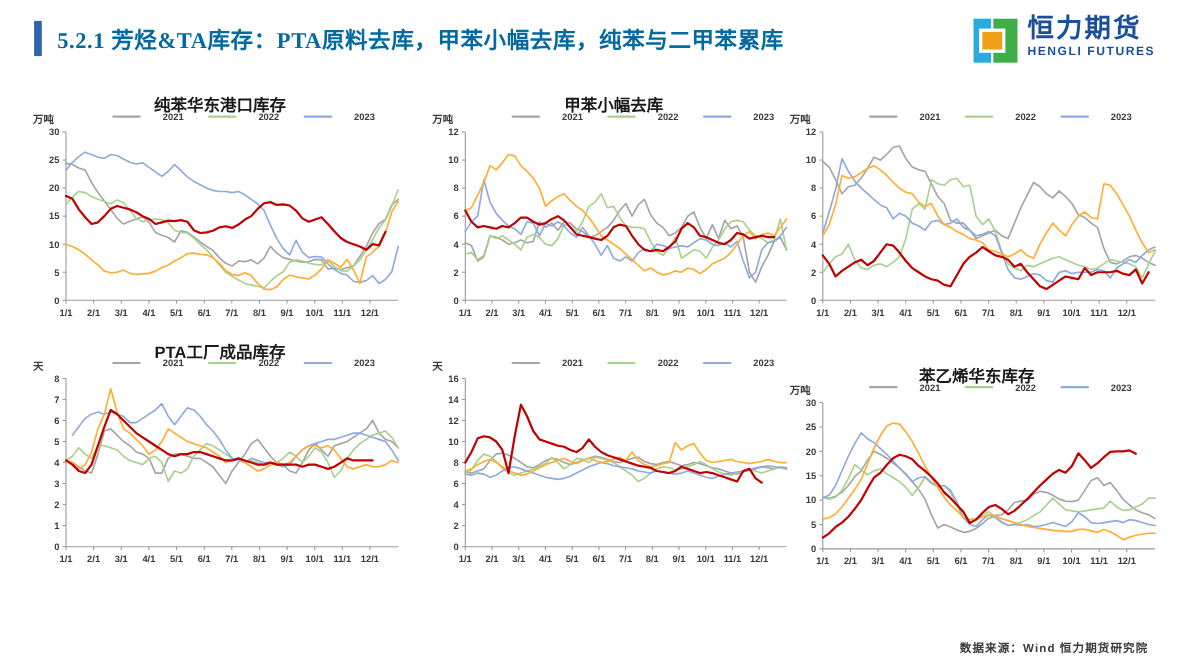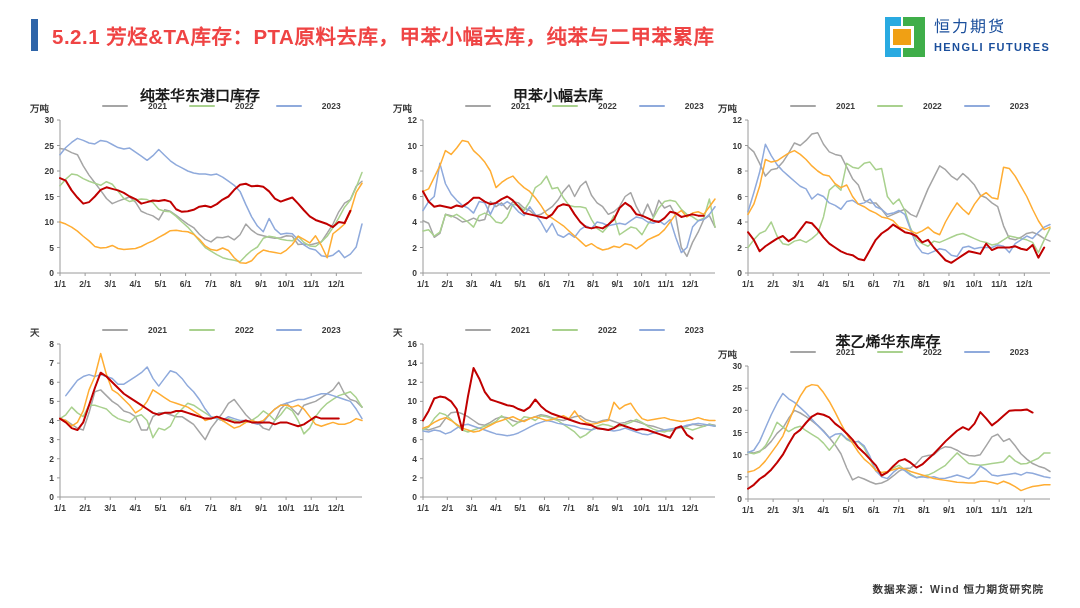--- a/index.html
+++ b/index.html
@@ -14,30 +14,30 @@
   
   .header{
     position:absolute;left:0;top:0;width:1080px;height:72px;
   }
   .title-accent{
     position:absolute;left:31px;top:19px;width:7px;height:32px;
     background:#2E64A8;
   }
   .page-title{
     position:absolute;left:52px;top:20px;
-    font-size:20.5px;font-weight:bold;color:#ef4444;
+    font-size:20.5px;font-weight:bold;color:#0369a1;
     letter-spacing:.5px;white-space:nowrap;
-    font-family:Liberation Sans, sans-serif;
+    font-family:Liberation Serif, serif;
   }
   
   .logo{position:absolute;left:884px;top:14px;width:175px;height:48px;}
   .logo-mark{position:absolute;left:0;top:2px;width:42px;height:42px;}
   .logo-text{position:absolute;left:50px;top:0px;}
   .logo-cn{
-    font-size:16px;font-weight:normal;color:#1B4F9C;letter-spacing:2px;
+    font-size:24px;font-weight:bold;color:#1B4F9C;letter-spacing:2px;
     line-height:26px;
   }
   .logo-en{
     font-size:11px;font-weight:bold;color:#1B4F9C;letter-spacing:1.4px;
     line-height:13px;margin-top:1px;
   }
   
   .chart{position:absolute;}
   .chart-title{
     position:absolute;width:100%;text-align:center;top:0;
@@ -272,20 +272,21 @@
       <path d="M306.33 189 L306.33 192" class="tickmark"></path>
       <text x="306.33" y="203" class="tick-txt" text-anchor="middle">12/1</text>
       <path d="M30.00 62.77 L35.81 67.88 L41.62 79.35 L47.42 92.10 L53.23 85.73 L59.04 84.45 L64.85 78.08 L70.65 69.15 L76.46 58.95 L82.27 61.50 L88.08 56.40 L93.88 50.03 L99.69 48.75 L105.50 60.22 L111.31 67.88 L117.12 70.42 L122.92 71.70 L128.73 83.17 L134.54 94.65 L140.35 101.02 L146.15 116.32 L151.96 118.88 L157.77 118.88 L163.58 125.25 L169.38 132.90 L175.19 130.35 L181.00 127.80 L186.81 125.25 L192.62 130.35 L198.42 132.90 L204.23 118.88 L210.04 104.85 L215.85 93.38 L221.65 81.90 L227.46 85.73 L233.27 92.10 L239.08 95.93 L244.88 89.55 L250.69 94.65 L256.50 101.02 L262.31 111.23 L268.12 113.77 L273.92 118.88 L279.73 122.70 L285.54 141.82 L291.35 154.57 L297.15 155.85 L302.96 153.30 L308.77 149.47 L314.58 148.20 L320.38 150.75 L326.19 154.57 L332.00 157.13" stroke="#A5A5A5" class="series"></path>
       <path d="M30.00 163.50 L35.81 155.85 L41.62 149.47 L47.42 146.93 L53.23 138.00 L59.04 152.03 L64.85 159.68 L70.65 160.95 L76.46 157.13 L82.27 155.85 L88.08 158.40 L93.88 154.57 L99.69 149.47 L105.50 132.90 L111.31 106.13 L117.12 101.02 L122.92 106.13 L128.73 79.35 L134.54 83.17 L140.35 84.45 L146.15 79.35 L151.96 78.08 L157.77 85.73 L163.58 84.45 L169.38 112.50 L175.19 120.15 L181.00 115.05 L186.81 126.52 L192.62 144.38 L198.42 155.85 L204.23 159.68 L210.04 162.22 L215.85 157.13 L221.65 158.40 L227.46 155.85 L233.27 153.30 L239.08 150.75 L244.88 149.47 L250.69 152.03 L256.50 154.57 L262.31 157.13 L268.12 158.40 L273.92 160.95 L279.73 159.68 L285.54 155.85 L291.35 152.03 L297.15 153.30 L302.96 154.57 L308.77 155.85 L314.58 158.40 L320.38 168.60 L326.19 155.85 L332.00 144.38" stroke="#A9D18E" class="series"></path>
       <path d="M30.00 127.80 L35.81 108.67 L41.62 88.28 L47.42 60.22 L53.23 71.70 L59.04 80.63 L64.85 87.00 L70.65 92.10 L76.46 97.20 L82.27 102.30 L88.08 104.85 L93.88 115.05 L99.69 109.95 L105.50 112.50 L111.31 118.88 L117.12 121.42 L122.92 125.25 L128.73 117.60 L134.54 116.32 L140.35 120.15 L146.15 118.88 L151.96 115.05 L157.77 122.70 L163.58 125.25 L169.38 130.35 L175.19 129.07 L181.00 126.52 L186.81 130.35 L192.62 145.65 L198.42 160.95 L204.23 168.60 L210.04 169.88 L215.85 167.32 L221.65 164.78 L227.46 166.05 L233.27 171.15 L239.08 172.43 L244.88 163.50 L250.69 162.22 L256.50 164.78 L262.31 163.50 L268.12 163.50 L273.92 163.50 L279.73 160.95 L285.54 162.22 L291.35 168.60 L297.15 159.68 L302.96 155.85 L308.77 152.03 L314.58 154.57 L320.38 148.20 L326.19 143.10 L332.00 140.55" stroke="#8FAADC" class="series"></path>
       <path d="M30.00 130.35 L35.81 120.15 L41.62 102.30 L47.42 75.52 L53.23 78.08 L59.04 76.80 L64.85 72.98 L70.65 69.15 L76.46 66.60 L82.27 70.42 L88.08 75.52 L93.88 81.90 L99.69 87.00 L105.50 90.82 L111.31 92.10 L117.12 99.75 L122.92 103.58 L128.73 101.02 L134.54 112.50 L140.35 120.15 L146.15 122.70 L151.96 126.52 L157.77 129.07 L163.58 132.90 L169.38 134.18 L175.19 136.73 L181.00 143.10 L186.81 144.38 L192.62 146.93 L198.42 149.47 L204.23 146.93 L210.04 143.10 L215.85 148.20 L221.65 150.75 L227.46 138.00 L233.27 127.80 L239.08 118.88 L244.88 125.25 L250.69 130.35 L256.50 120.15 L262.31 112.50 L268.12 108.67 L273.92 113.77 L279.73 115.05 L285.54 83.17 L291.35 84.45 L297.15 92.10 L302.96 102.30 L308.77 112.50 L314.58 125.25 L320.38 136.73 L326.19 145.65 L332.00 143.10" stroke="#FFAD33" class="series"></path>
       <path d="M30.00 148.20 L35.81 155.85 L41.62 167.32 L47.42 162.22 L53.23 158.40 L59.04 154.57 L64.85 152.03 L70.65 157.13 L76.46 153.30 L82.27 145.65 L88.08 138.00 L93.88 139.28 L99.69 145.65 L105.50 153.30 L111.31 159.68 L117.12 163.50 L122.92 167.32 L128.73 169.88 L134.54 171.15 L140.35 174.97 L146.15 176.25 L151.96 166.05 L157.77 155.85 L163.58 149.47 L169.38 145.65 L175.19 140.55 L181.00 144.38 L186.81 148.20 L192.62 149.47 L198.42 152.03 L204.23 158.40 L210.04 155.85 L215.85 163.50 L221.65 169.88 L227.46 176.25 L233.27 178.80 L239.08 174.97 L244.88 171.15 L250.69 167.32 L256.50 168.60 L262.31 169.88 L268.12 159.68 L273.92 166.05 L279.73 163.50 L285.54 163.50 L291.35 163.50 L297.15 162.22 L302.96 164.78 L308.77 166.05 L314.58 160.95 L320.38 173.70 L326.19 163.50" stroke="#C00000" class="series thick"></path>
     </svg>
   </div>
 <div class="chart" style="left:30px;  top:308px; width:340px; height:215px;">
+    <div class="chart-title">PTA工厂成品库存</div>
     <div class="unit" style="left: 0px; top: 17px;">天</div>
     <div class="legend" style="left: 72px; top: 17px;">
       <div class="legend-item">
         <span class="legend-line" style="background: rgb(165, 165, 165);"></span>
         <span class="legend-label">2021</span>
       </div>
       <div class="legend-item">
         <span class="legend-line" style="background: rgb(169, 209, 142);"></span>
         <span class="legend-label">2022</span>
       </div>

